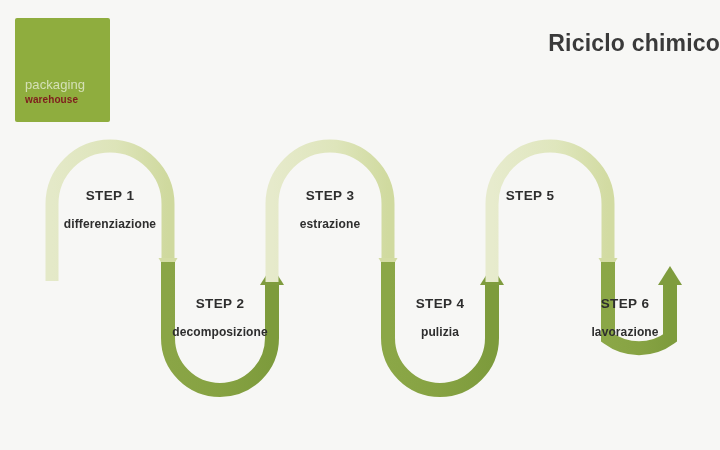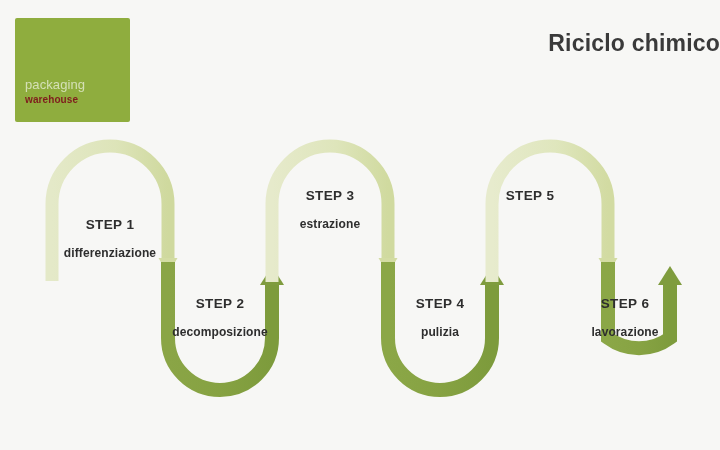--- a/index.html
+++ b/index.html
@@ -19,21 +19,21 @@
     left: 0; top: 0;
     width: 720px;
     height: 450px;
   }
 
   
   .logo {
     position: absolute;
     left: 15px;
     top: 18px;
-    width: 115px;
+    width: 95px;
     height: 104px;
     background: #8fad3e;
     border-radius: 2px;
     box-sizing: border-box;
     display: flex;
     flex-direction: column;
     justify-content: flex-end;
     padding: 0 0 14px 10px;
   }
   .logo-line1 {
@@ -166,21 +166,21 @@
       <path d="M 492,282 L 492,204 A 58,58 0 0 1 608,204 L 608,258" fill="none" stroke="url(#gLight3)" stroke-width="13" stroke-linecap="butt"></path>
       <polygon points="598.5,258 617.5,258 608,274" fill="#d3dca3"></polygon>
     </g>
 
     <g>
       <path d="M 608,262 L 608,338 A 52,52 0 0 0 670,338 L 670,285" fill="none" stroke="url(#gDark3)" stroke-width="14" stroke-linecap="butt"></path>
       <polygon points="658,285 682,285 670,266" fill="#7f9c3e"></polygon>
     </g>
   </svg>
 
-  <div class="step" style="left:30px; top:188px;margin-top:29px;">
+  <div class="step" style="left:30px; top:188px;">
     <div class="step-title">STEP 1</div>
     <div class="step-sub">differenziazione</div>
   </div>
 
   <div class="step" style="left:140px; top:296px;">
     <div class="step-title">STEP 2</div>
     <div class="step-sub">decomposizione</div>
   </div>
 
   <div class="step" style="left:250px; top:188px;">

